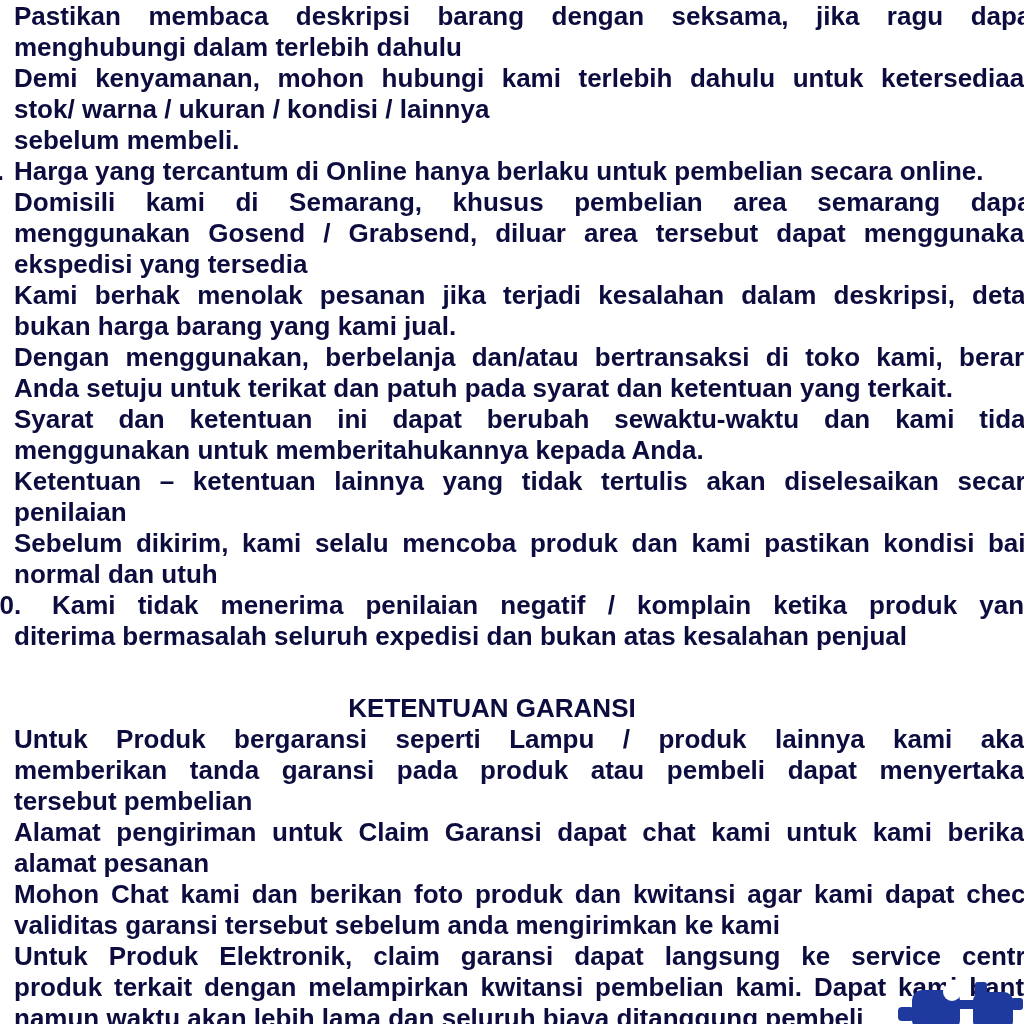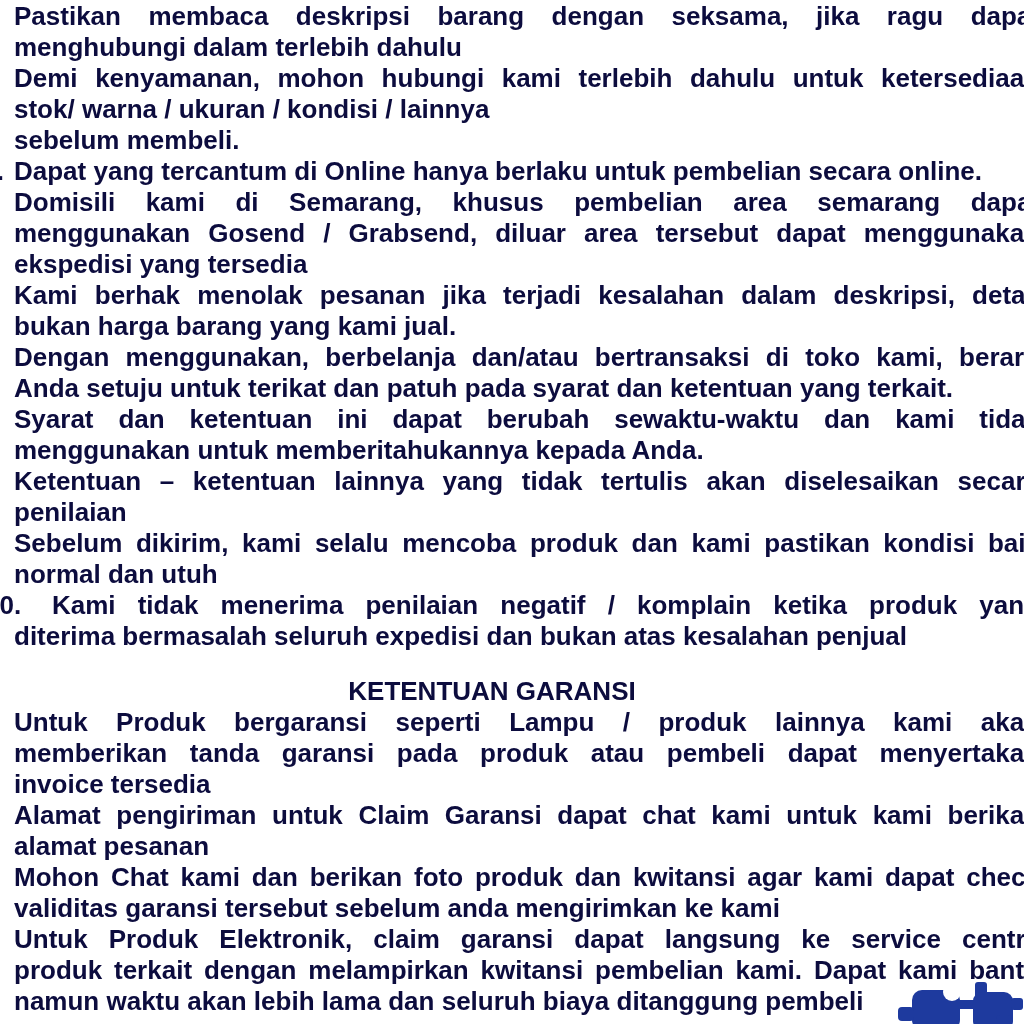--- a/index.html
+++ b/index.html
@@ -36,21 +36,21 @@
     white-space:nowrap;
   }
   .marker.m10{
     left:-15px;width:auto;
     text-align:left;
   }
   .section-heading{
     height:31px;line-height:31px;
     font-size:26px;
     width:956px;
-    margin-top:24px;
+    margin-top:41px;
     padding-left:14px;
     text-align:center;
     white-space:nowrap;
   }
   .footer-icon{
     position:absolute;
     left:896px;top:981px;
     width:129px;height:43px;
   }
 </style>
@@ -58,42 +58,42 @@
 <body>
 
 <div class="viewport">
   <div class="doc">
     <div id="terms-lines">
         <div class="line j"><span class="marker">1.</span><span>Pastikan membaca deskripsi barang dengan seksama, jika ragu dapat</span></div>
         <div class="line"><span>menghubungi dalam terlebih dahulu</span></div>
         <div class="line j"><span class="marker">2.</span><span>Demi kenyamanan, mohon hubungi kami terlebih dahulu untuk ketersediaan</span></div>
         <div class="line"><span>stok/ warna / ukuran / kondisi / lainnya</span></div>
         <div class="line"><span>sebelum membeli.</span></div>
-        <div class="line"><span class="marker">3.</span><span>Dapat yang tercantum di Online hanya berlaku untuk pembelian secara online.</span></div>
+        <div class="line"><span class="marker">3.</span><span>Harga yang tercantum di Online hanya berlaku untuk pembelian secara online.</span></div>
         <div class="line j"><span class="marker">4.</span><span>Domisili kami di Semarang, khusus pembelian area semarang dapat</span></div>
         <div class="line j"><span>menggunakan Gosend / Grabsend, diluar area tersebut dapat menggunakan</span></div>
         <div class="line"><span>ekspedisi yang tersedia</span></div>
         <div class="line j"><span class="marker">5.</span><span>Kami berhak menolak pesanan jika terjadi kesalahan dalam deskripsi, detail</span></div>
         <div class="line"><span>bukan harga barang yang kami jual.</span></div>
         <div class="line j"><span class="marker">6.</span><span>Dengan menggunakan, berbelanja dan/atau bertransaksi di toko kami, berarti</span></div>
         <div class="line"><span>Anda setuju untuk terikat dan patuh pada syarat dan ketentuan yang terkait.</span></div>
         <div class="line j"><span class="marker">7.</span><span>Syarat dan ketentuan ini dapat berubah sewaktu-waktu dan kami tidak</span></div>
         <div class="line"><span>menggunakan untuk memberitahukannya kepada Anda.</span></div>
         <div class="line j"><span class="marker">8.</span><span>Ketentuan – ketentuan lainnya yang tidak tertulis akan diselesaikan secara</span></div>
         <div class="line"><span>penilaian</span></div>
         <div class="line j"><span class="marker">9.</span><span>Sebelum dikirim, kami selalu mencoba produk dan kami pastikan kondisi baik</span></div>
         <div class="line"><span>normal dan utuh</span></div>
         <div class="line j ind"><span class="marker m10">10.</span><span>Kami tidak menerima penilaian negatif / komplain ketika produk yang</span></div>
         <div class="line"><span>diterima bermasalah seluruh expedisi dan bukan atas kesalahan penjual</span></div>
       </div>
     <div class="section-heading">KETENTUAN GARANSI</div>
     <div id="warranty-lines">
         <div class="line j"><span class="marker">1.</span><span>Untuk Produk bergaransi seperti Lampu / produk lainnya kami akan</span></div>
         <div class="line j"><span>memberikan tanda garansi pada produk atau pembeli dapat menyertakan</span></div>
-        <div class="line"><span>invoice tersedia</span></div>
+        <div class="line"><span>tersebut pembelian</span></div>
         <div class="line j"><span class="marker">2.</span><span>Alamat pengiriman untuk Claim Garansi dapat chat kami untuk kami berikan</span></div>
         <div class="line"><span>alamat pesanan</span></div>
         <div class="line j"><span class="marker">3.</span><span>Mohon Chat kami dan berikan foto produk dan kwitansi agar kami dapat check</span></div>
         <div class="line"><span>validitas garansi tersebut sebelum anda mengirimkan ke kami</span></div>
         <div class="line j"><span class="marker">4.</span><span>Untuk Produk Elektronik, claim garansi dapat langsung ke service centre</span></div>
         <div class="line j"><span>produk terkait dengan melampirkan kwitansi pembelian kami. Dapat kami bantu</span></div>
         <div class="line"><span>namun waktu akan lebih lama dan seluruh biaya ditanggung pembeli</span></div>
       </div>
   </div>
 

